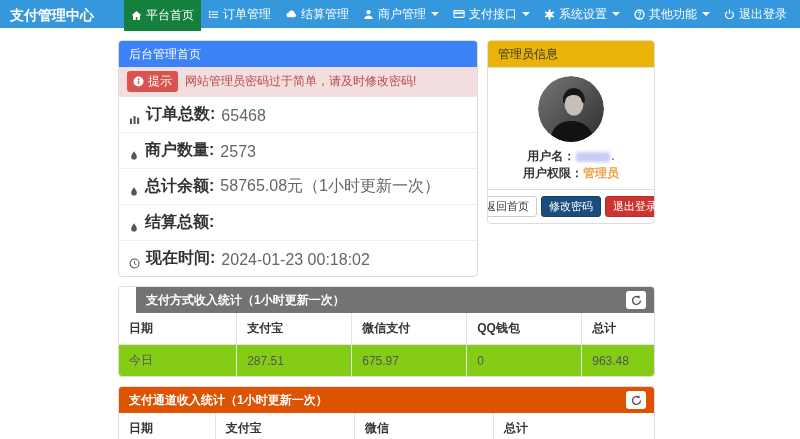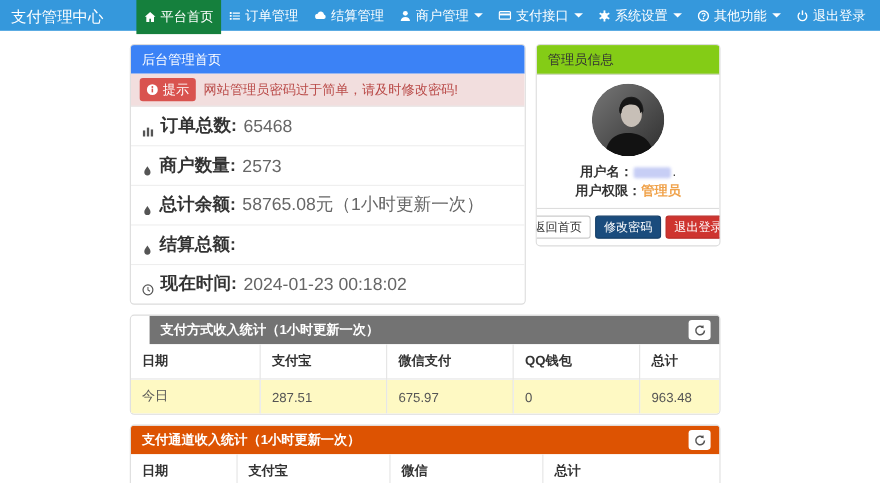--- a/index.html
+++ b/index.html
@@ -2,36 +2,36 @@
 <html><head>
 <meta charset="utf-8">
 <style>
   html,body{width:800px;height:439px;margin:0;overflow:hidden;background:#fff;
     font-family:"Liberation Sans","DejaVu Sans",sans-serif;font-size:12px;color:#333;}
   *{box-sizing:border-box;}
 
   
   .navbar{height:28px;background:#3598DC;display:flex;align-items:flex-start;color:#fff;
     position:relative;z-index:5;padding-right:6px;}
-  .brand{height:32px;display:flex;align-items:center;padding:0 10px;font-size:14px;font-weight:400;cursor:pointer;}
+  .brand{height:32px;display:flex;align-items:center;padding:0 10px;font-size:14px;font-weight:700;cursor:pointer;}
   .nav-menu{margin-left:auto;display:flex;align-items:flex-start;}
   .nav-item{display:flex;align-items:center;gap:4px;height:28px;padding:0 7px;color:#fff;font-size:12px;cursor:pointer;white-space:nowrap;}
   .nav-item.active{background:#15803d;height:31px;}
   .nav-icon{display:flex;align-items:center;}
   .nav-icon svg{display:block;}
   .caret{width:0;height:0;border-left:4px solid transparent;border-right:4px solid transparent;border-top:4px solid #fff;margin-left:1px;}
 
   
   .container{width:537px;margin:12px 0 0 118px;}
   .row{display:flex;gap:9px;align-items:flex-start;}
   .panel{background:#fff;border:1px solid #dcdcdc;border-radius:4px;overflow:hidden;}
   .left-panel{width:360px;}
   .right-panel{width:168px;}
   .panel-heading-navy{background:#3b82f6;color:#fff;padding:5px 10px;font-size:12px;line-height:16px;font-family:Liberation Serif, serif;}
-  .panel-heading-default{background:#84cc16;color:#333;padding:5px 10px;font-size:12px;line-height:16px;border-bottom:1px solid #ddd;}
+  .panel-heading-default{background:#eab308;color:#333;padding:5px 10px;font-size:12px;line-height:16px;border-bottom:1px solid #ddd;}
 
   .alert-row{display:flex;align-items:center;gap:7px;background:#F2DEDE;color:#B94A48;
     padding:4px 8px;border-bottom:1px solid #e8e8e8;font-size:12px;}
   .alert-badge{display:inline-flex;align-items:center;gap:4px;background:#D9534F;color:#fff;
     border:none;border-radius:3px;padding:2px 6px;font-size:12px;cursor:pointer;font-family:inherit;}
 
   .stat-row{display:flex;align-items:flex-end;gap:6px;padding:7px 10px;border-bottom:1px solid #eee;font-size:16px;}
   .stat-row:last-child{border-bottom:none;}
   .s-icon{color:#555;display:flex;align-items:center;}
   .stat-label{font-weight:700;color:#333;}
@@ -54,21 +54,21 @@
   .stat-header{display:flex;align-items:center;justify-content:space-between;
     padding:4px 8px 4px 10px;color:#fff;font-size:12px;font-weight:700;line-height:18px;}
   .theme-green{background:#737373;margin-left:17px;}
   .theme-orange{background:#DD5302;}
   .refresh-btn{width:20px;height:18px;display:flex;align-items:center;justify-content:center;
     background:#fff;border:none;border-radius:3px;color:#555;cursor:pointer;padding:0;}
   .data-table{width:100%;border-collapse:collapse;font-size:12px;background:#fff;table-layout:fixed;}
   .data-table th,.data-table td{border:1px solid #e4e4e4;padding:7px 10px;text-align:left;overflow:hidden;}
   .data-table th{color:#333;font-weight:700;border-top:none;}
   .data-table td{color:#555;}
-  .data-table tbody tr{background:#fef9c3;}
+  .data-table tbody tr{background:#84cc16;}
   .data-table th:first-child,.data-table td:first-child{border-left:none;}
   .data-table th:last-child,.data-table td:last-child{border-right:none;}
   .data-table tbody tr:last-child td{border-bottom:none;}
   .cols-5 th:nth-child(1){width:22%;} .cols-5 th:nth-child(2){width:21.5%;}
   .cols-5 th:nth-child(3){width:21.5%;} .cols-5 th:nth-child(4){width:21.5%;}
   .cols-4 th:nth-child(1){width:18%;} .cols-4 th:nth-child(2){width:26%;} .cols-4 th:nth-child(3){width:26%;}
 </style>
 </head>
 <body>
 

